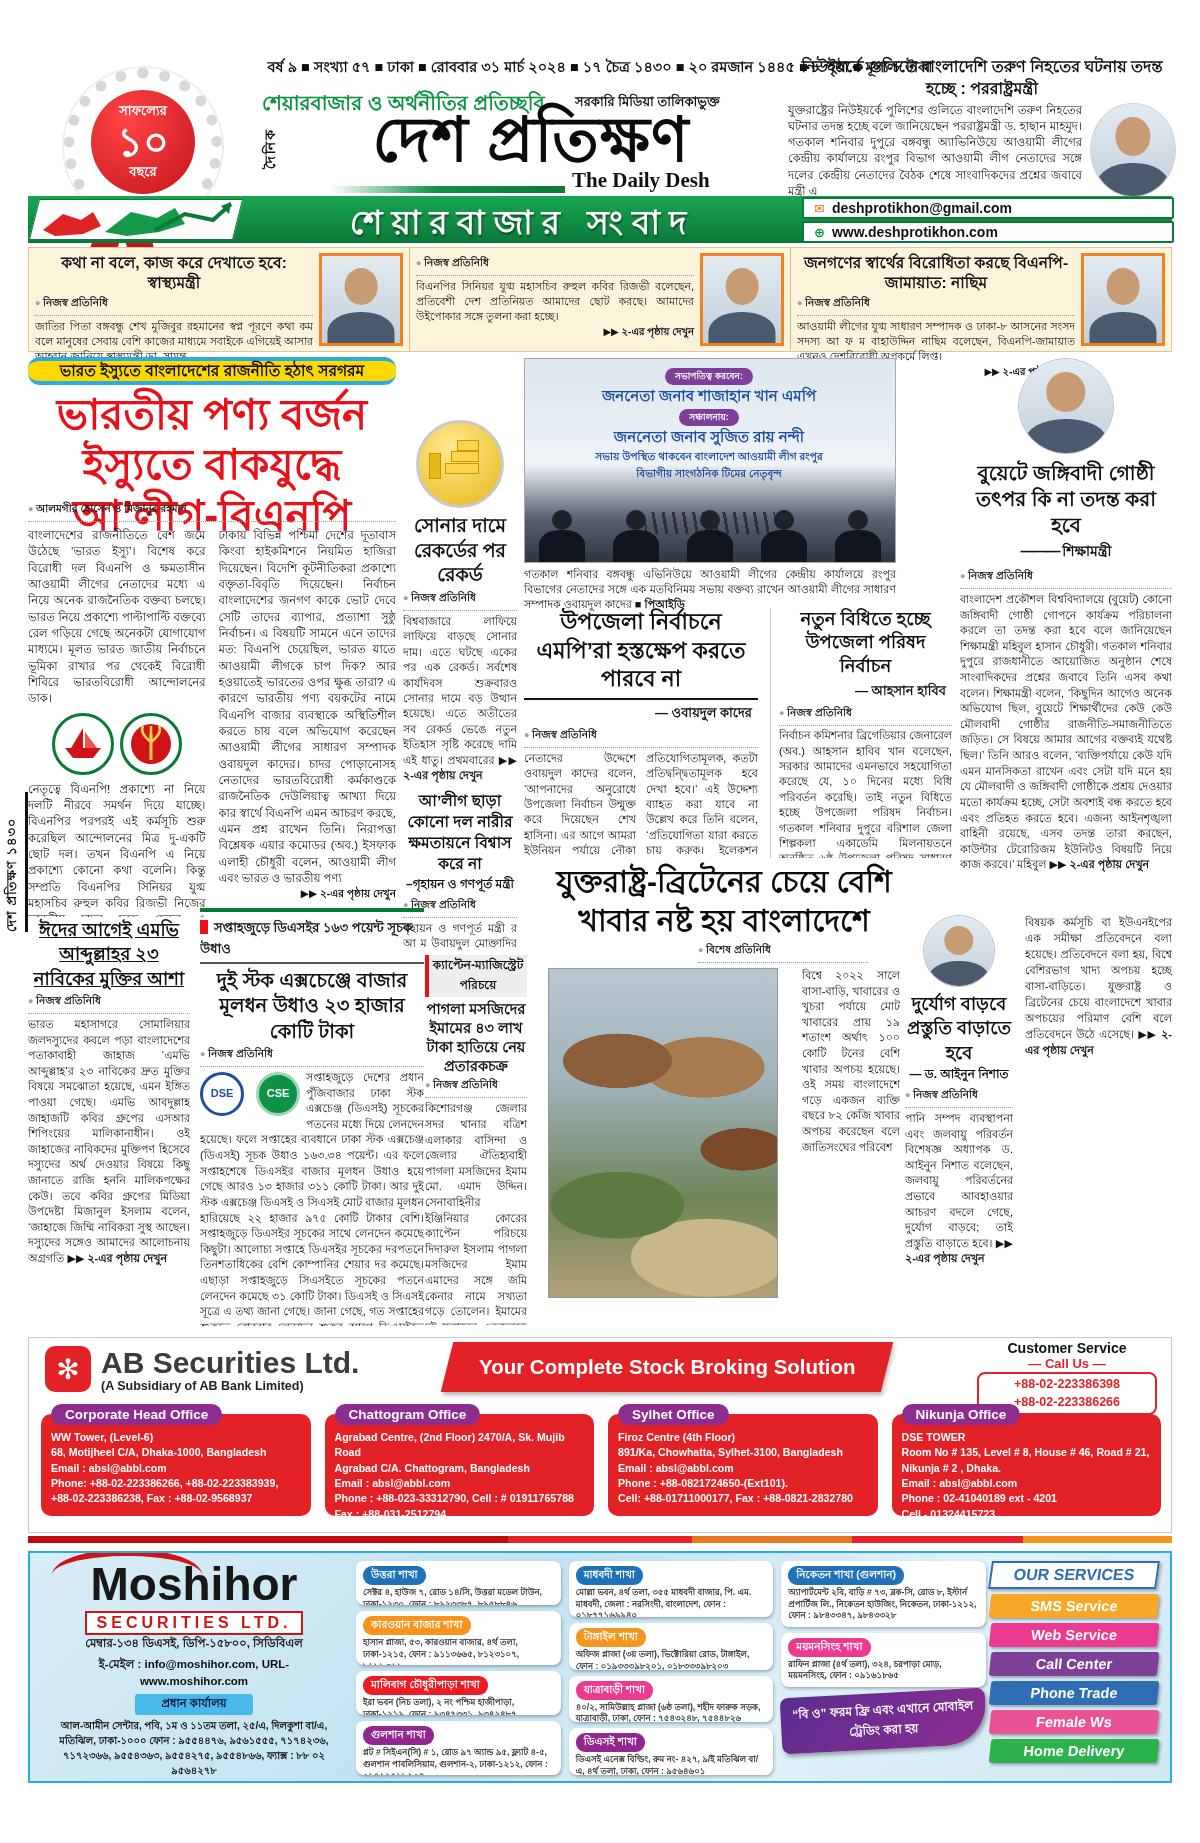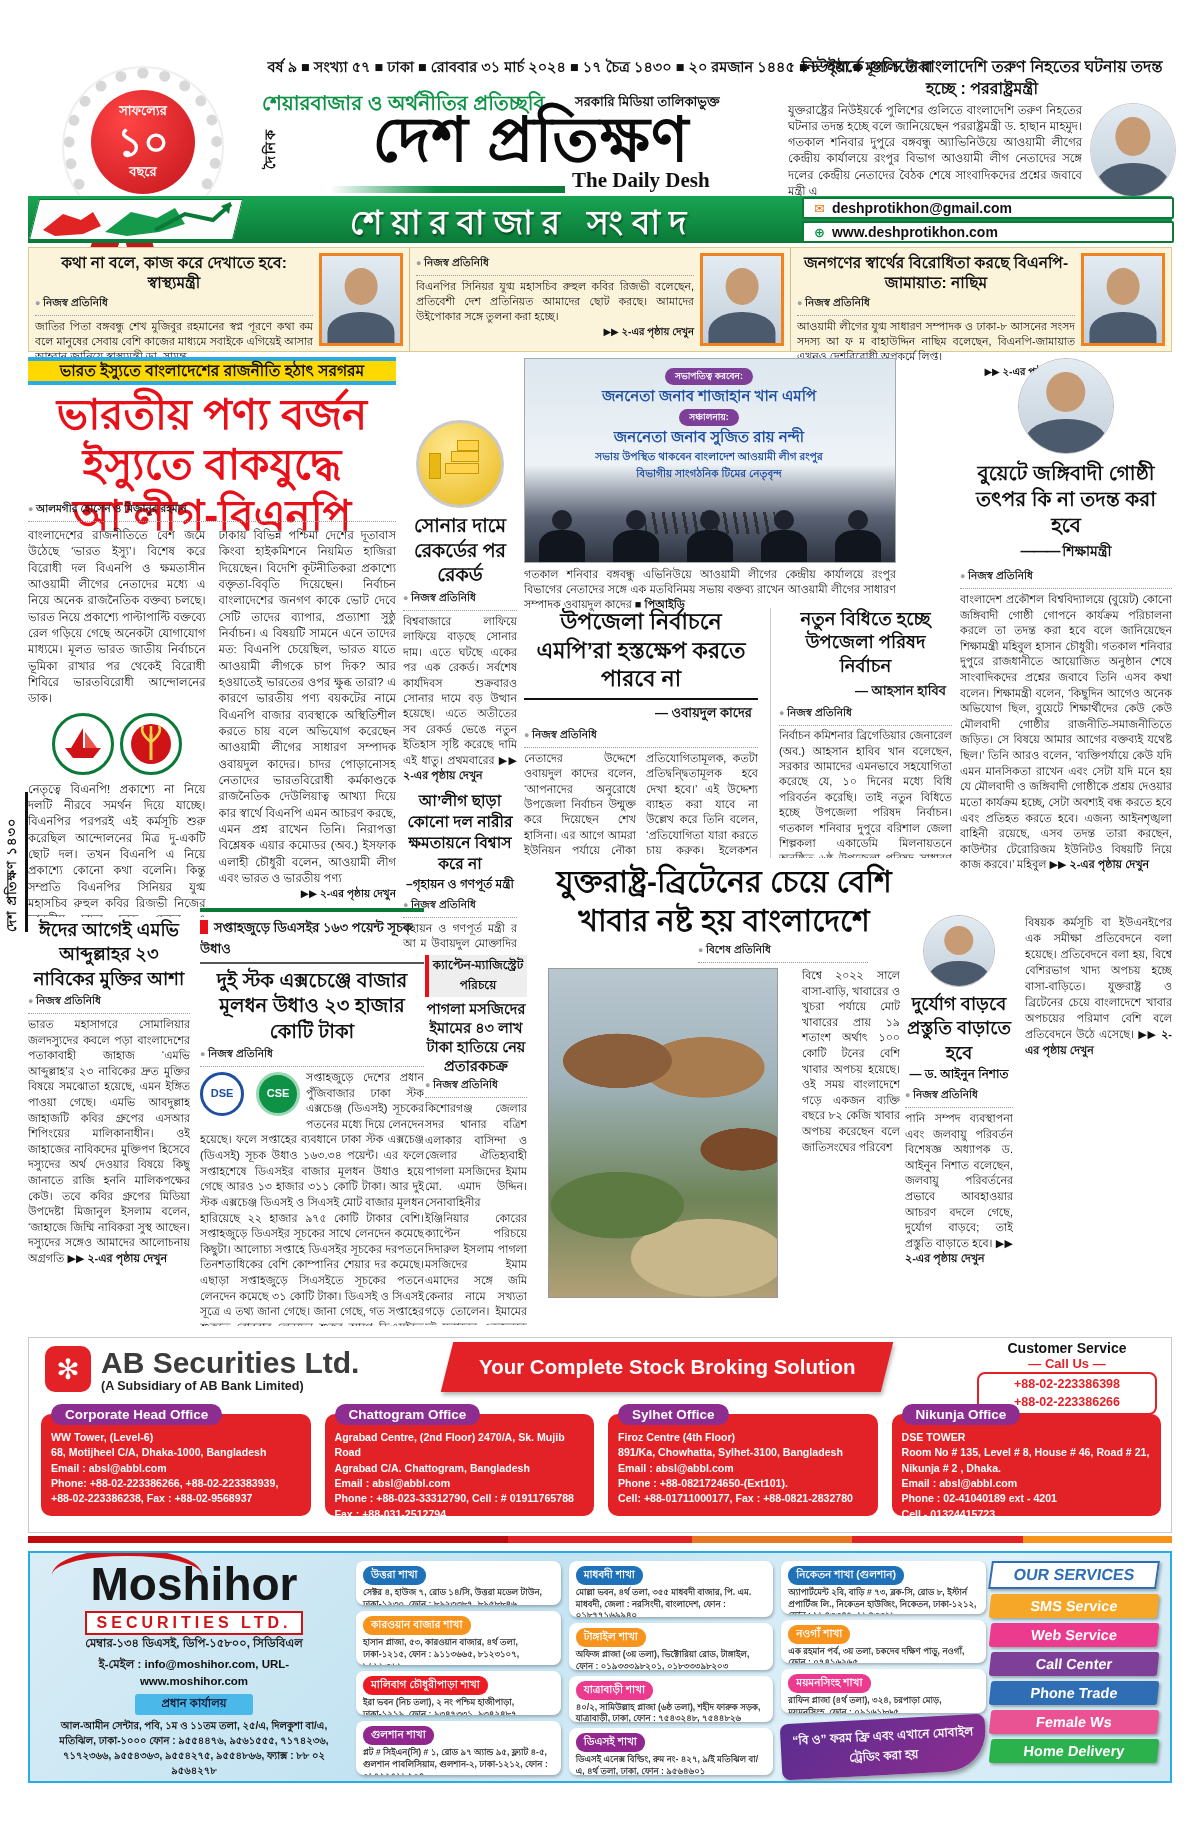--- a/index.html
+++ b/index.html
@@ -52,21 +52,21 @@
   .ts-body { font-size:10.8px; line-height:1.38; text-align:justify; margin-top:3px; overflow:hidden; max-height:48px; }
   .ts-more { font-size:10px; font-weight:bold; text-align:right; }
   .ts-photo { width:84px; height:93px; border:3px solid #f08220; background:#fff; flex:none; }
 
   
   .person { position:relative; width:100%; height:100%; background:linear-gradient(180deg,#e3ebf2,#c2cfda); overflow:hidden; }
   .person::before { content:""; position:absolute; left:50%; top:14%; width:42%; height:42%; transform:translateX(-50%); border-radius:50%; background:#c79b74; }
   .person::after { content:""; position:absolute; left:50%; bottom:-12%; width:86%; height:48%; transform:translateX(-50%); border-radius:48% 48% 0 0; background:#4c5a6e; }
 
   
-  .lead-kicker { position:absolute; left:28px; top:357px; width:368px; height:28px; background:#ffd800; border-top:4px solid #2aabe4; border-bottom:4px solid #2aabe4; text-align:center; font-weight:bold; font-size:15.5px; line-height:20px; }
+  .lead-kicker { position:absolute; left:28px; top:357px; width:368px; height:28px; background:#ffd800; border-top:4px solid #2aabe4; border-bottom:4px solid #2aabe4; text-align:center; font-weight:bold; font-size:15.5px; line-height:20px;border-radius:12px; }
   .lead-headline { position:absolute; left:28px; top:390px; width:368px; text-align:center; color:#e8111a; font-weight:900; font-size:42px; line-height:1.2; }
   .lead-byline { position:absolute; left:28px; top:499px; width:368px; }
   .lead-body { position:absolute; left:28px; top:527px; width:368px; height:390px; display:flex; gap:13px; }
   .lcol { width:178px; height:100%; overflow:hidden; font-size:11.5px; line-height:1.42; text-align:justify; }
   .party-logos { display:flex; justify-content:center; gap:6px; margin:6px 0; }
   .plogo { width:62px; height:62px; border-radius:50%; border:3px solid #0b7a38; background:#fff; display:flex; align-items:center; justify-content:center; }
   .more { font-size:10.5px; font-weight:bold; text-align:right; }
 
   .side-label { position:absolute; left:2px; top:792px; height:140px; writing-mode:vertical-rl; transform:rotate(180deg); font-size:13px; font-weight:bold; border-left:3px solid #111; padding-left:2px; letter-spacing:1px; }
 
@@ -106,21 +106,21 @@
   .buet { position:absolute; left:960px; top:358px; width:212px; height:548px; overflow:hidden; }
   .buet-photo { width:96px; height:96px; border-radius:50%; margin:0 auto 6px; overflow:hidden; border:1px solid #bbb; }
   .buet-headline { font-size:20px; font-weight:bold; text-align:center; line-height:1.3; }
   .buet-attr { font-size:14px; font-weight:bold; text-align:center; margin:2px 0; }
   .buet-attr::before { content:"——— "; letter-spacing:-1px; }
   .buet-body { font-size:11px; line-height:1.42; text-align:justify; margin-top:3px; height:330px; overflow:hidden; }
 
   
   .green-rule { position:absolute; left:200px; top:908px; width:224px; height:4px; background:#0b7a38; }
   .ship { position:absolute; left:28px; top:918px; width:162px; height:408px; overflow:hidden; }
-  .ship-headline { font-size:18px; font-weight:bold; text-align:center; line-height:1.35; }
+  .ship-headline { font-size:18px; font-weight:bold; text-align:center; line-height:1.35;text-decoration:underline; }
   .sm-body { font-size:11px; line-height:1.42; text-align:justify; margin-top:3px; }
   .stock { position:absolute; left:200px; top:918px; width:224px; height:408px; overflow:hidden; }
   .stock-kicker { font-size:13px; font-weight:bold; border-bottom:2px solid #555; padding-bottom:2px; }
   .stock-kicker::before { content:""; display:inline-block; width:8px; height:14px; background:#e8111a; margin-right:6px; vertical-align:-2px; }
   .stock-headline { font-size:19.5px; font-weight:bold; text-align:center; line-height:1.3; margin-top:4px; }
   .exch-logos { float:left; width:100px; height:48px; display:flex; gap:12px; margin:2px 6px 2px 0; }
   .dse { width:44px; height:44px; border-radius:50%; border:3px solid #1f4fa0; color:#1f4fa0; font-weight:bold; font-size:11px; display:flex; align-items:center; justify-content:center; background:#fff; }
   .cse { width:44px; height:44px; border-radius:50%; background:#0d9246; color:#fff; font-weight:bold; font-size:11px; display:flex; align-items:center; justify-content:center; border:3px solid #9bd7b4; }
   .fraud { position:absolute; left:425px; top:955px; width:102px; height:370px; overflow:hidden; }
   .fraud-kicker { font-size:12px; font-weight:bold; background:#eee; text-align:center; padding:1px 0; border-left:4px solid #e8111a; }
@@ -497,21 +497,20 @@
         <div class="branch"><span class="branch-head c-purple">গুলশান শাখা</span><div class="branch-addr">প্লট # সিইএন(সি) # ১, রোড ৯৭ অ্যান্ড ৯৫, ফ্ল্যাট ৪-৫, গুলশান পাবলিসিয়াম, গুলশান-২, ঢাকা-১২১২, ফোন : ০১৭২২৭৯৮২০৪</div></div>
       </div>
       <div class="mo-bcol">
         <div class="branch"><span class="branch-head c-blue">মাধবদী শাখা</span><div class="branch-addr">মোল্লা ভবন, ৪র্থ তলা, ৩৫৫ মাধবদী বাজার, পি. এম. মাধবদী, জেলা : নরসিংদী, বাংলাদেশ, ফোন : ০১৮৭৭১৬৯৯৪০</div></div>
         <div class="branch"><span class="branch-head c-orange">টাঙ্গাইল শাখা</span><div class="branch-addr">অফিজ প্লাজা (৩য় তলা), ভিক্টোরিয়া রোড, টাঙ্গাইল, ফোন : ০১৯৩৩৩৯৮২০১, ০১৮৩৩৩৯৮২০৩</div></div>
         <div class="branch"><span class="branch-head c-pink">যাত্রাবাড়ী শাখা</span><div class="branch-addr">৪০/২, সামিউল্লাহ প্লাজা (৬ষ্ঠ তলা), শহীদ ফারুক সড়ক, যাত্রাবাড়ী, ঢাকা, ফোন : ৭৫৪৩২৪৮, ৭৫৪৪৮২৬</div></div>
         <div class="branch"><span class="branch-head c-purple">ডিএসই শাখা</span><div class="branch-addr">ডিএসই এনেক্স বিল্ডিং, রুম নং- ৪২৭, ৯/ই মতিঝিল বা/এ, ৪র্থ তলা, ঢাকা, ফোন : ৯৫৬৪৬০১</div></div>
       </div>
       <div class="mo-bcol">
         <div class="branch"><span class="branch-head c-blue">নিকেতন শাখা (গুলশান)</span><div class="branch-addr">অ্যাপার্টমেন্ট ২বি, বাড়ি # ৭৩, ব্লক-সি, রোড ৮, ইস্টার্ন প্রপার্টিজ লি., নিকেতন হাউজিং, নিকেতন, ঢাকা-১২১২, ফোন : ৯৮৪৩৩৪৭, ৯৮৪৩৩২৮</div></div>
-        <div class="branch"><span class="branch-head c-orange">নওগাঁ শাখা</span><div class="branch-addr">এক রহমান পর্ব, ৩য় তলা, চকদেব দক্ষিণ পাড়ু, নওগাঁ, ফোন : ০৭৪১৬২৬৫</div></div>
         <div class="branch"><span class="branch-head c-pink">ময়মনসিংহ শাখা</span><div class="branch-addr">রাফিন প্লাজা (৪র্থ তলা), ৩২৪, চরপাড়া মোড়, ময়মনসিংহ, ফোন : ০৯১৬১৮৬৫</div></div>
         <div class="mo-note">“বি ও” ফরম ফ্রি এবং এখানে মোবাইল ট্রেডিং করা হয়</div>
       </div>
     </div>
     <div class="mo-services">
       <div class="svc-head">OUR SERVICES</div>
       <div class="svc s0">SMS Service</div>
       <div class="svc s1">Web Service</div>
       <div class="svc s2">Call Center</div>
       <div class="svc s3">Phone Trade</div>

